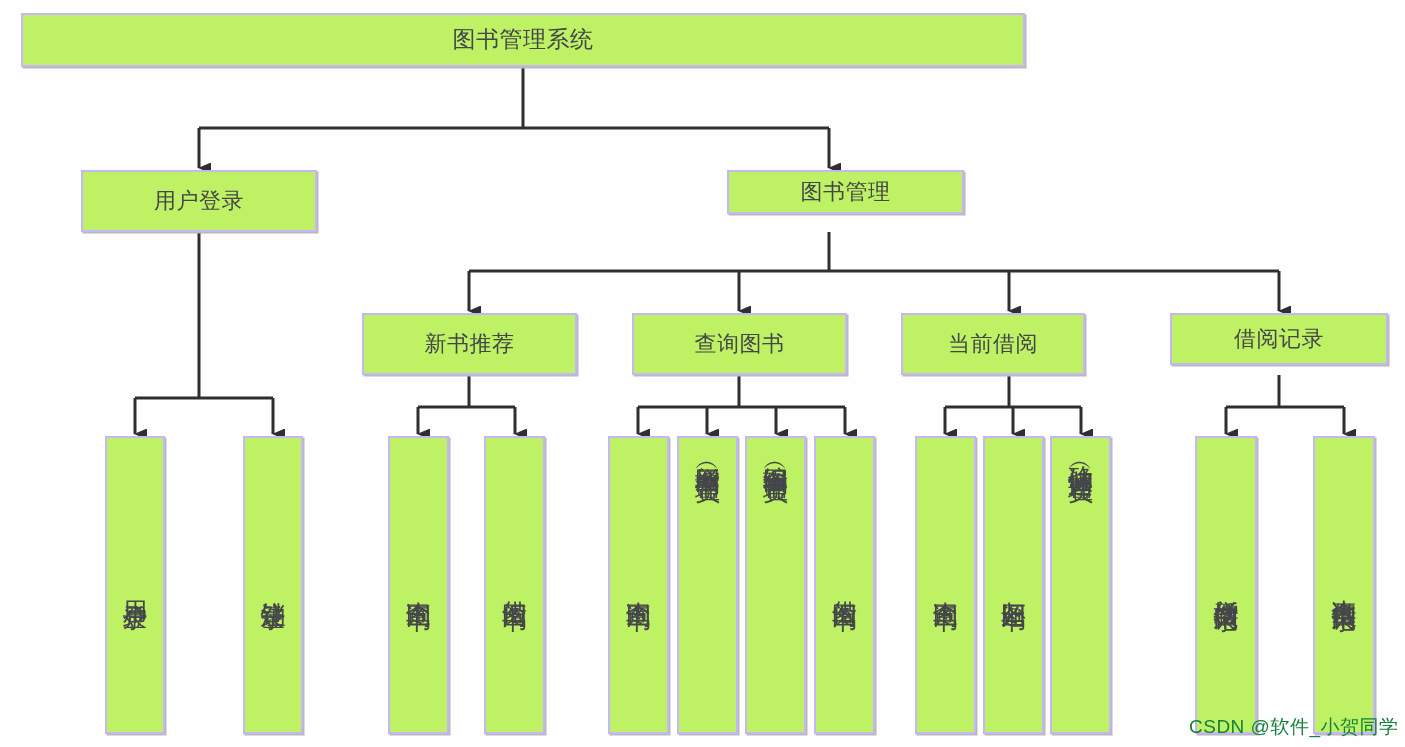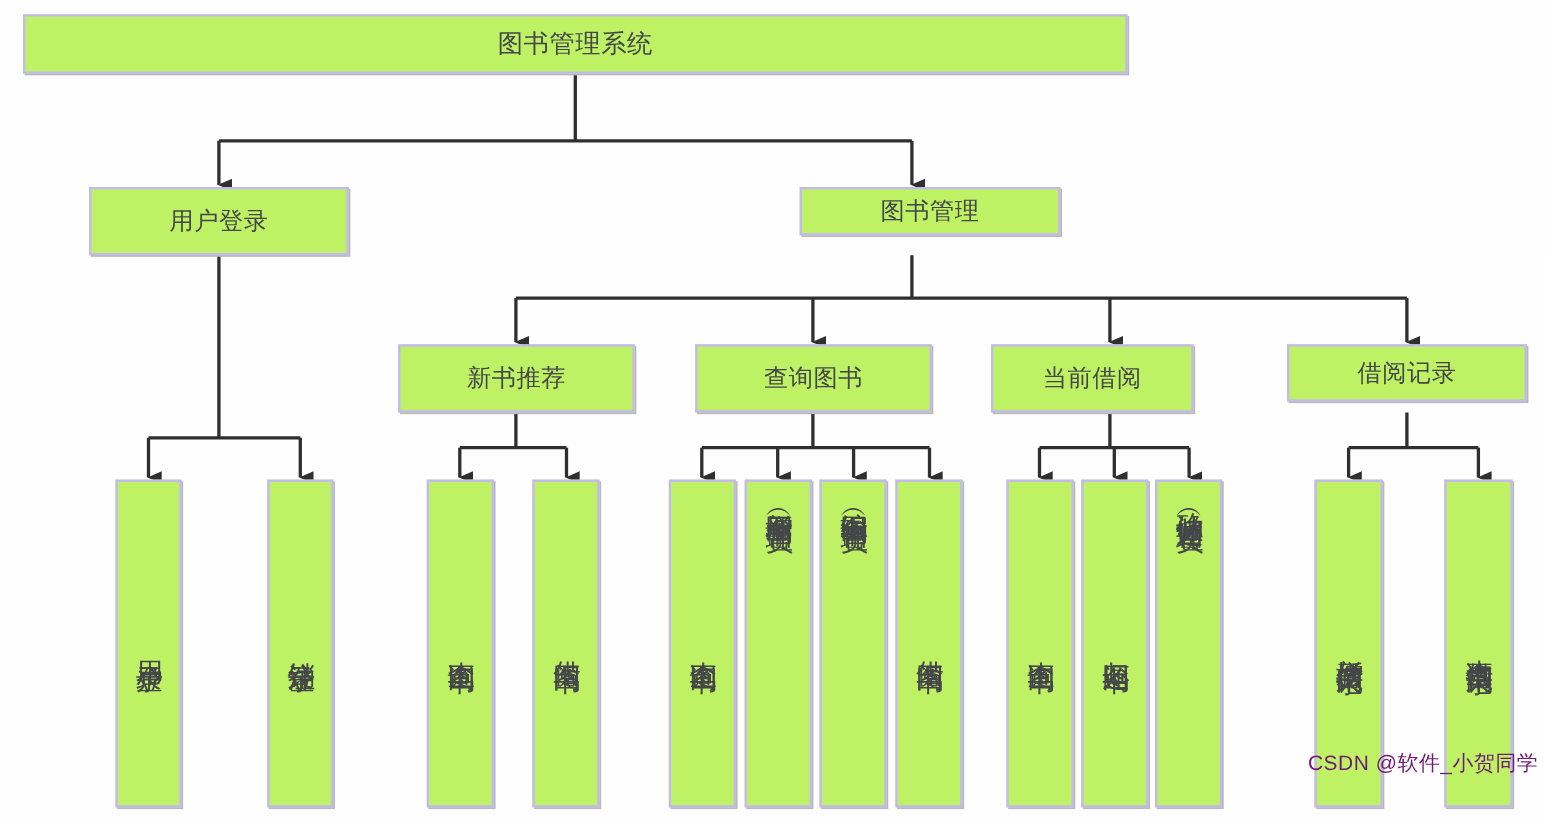--- a/index.html
+++ b/index.html
@@ -58,23 +58,23 @@
     letter-spacing: 2px;
     line-height: 1;
   }
   .node.vert.mid {
     align-items: center;
     padding-top: 0;
   }
   .watermark {
     position: absolute;
     left: 1189px;
-    top: 681px;
+    top: 714px;
     font-size: 19px;
-    color: #701a75;
+    color: #15803d;
     letter-spacing: 0.5px;
     white-space: nowrap;
   }
 </style>
 </head>
 <body>
 
 <div id="canvas">
 
   <svg class="wires" viewBox="0 0 1405 747" xmlns="http://www.w3.org/2000/svg">

